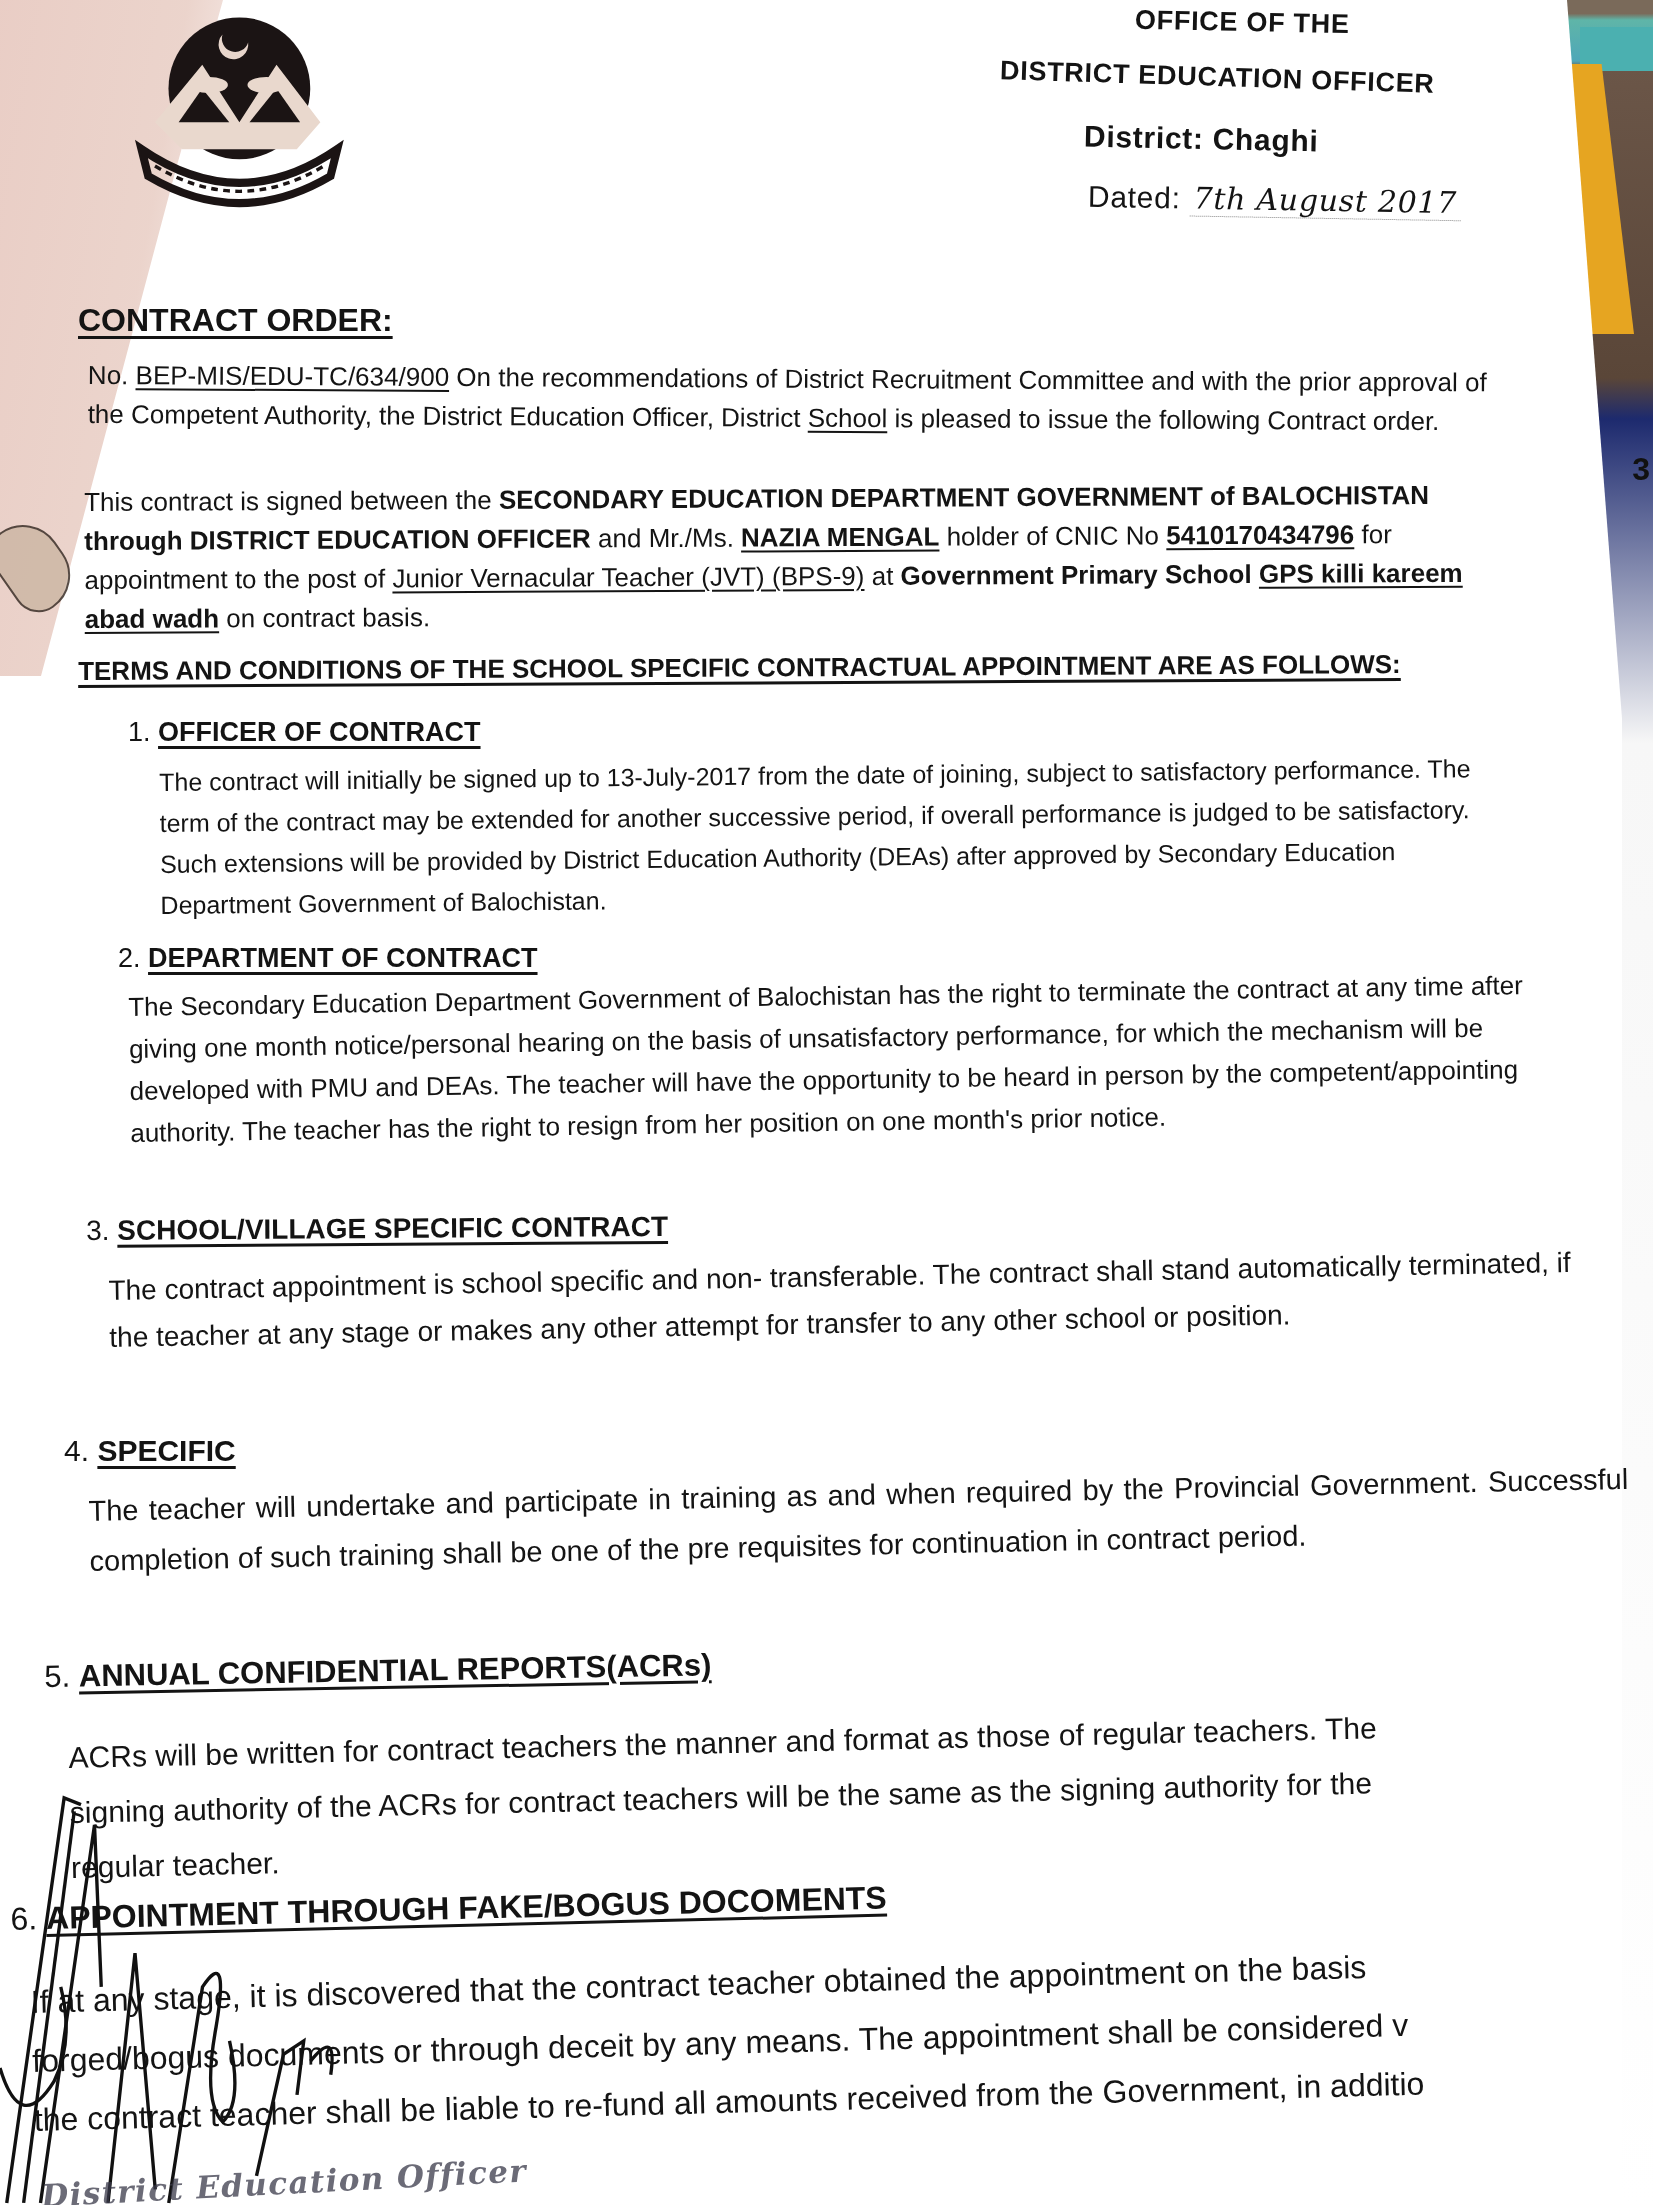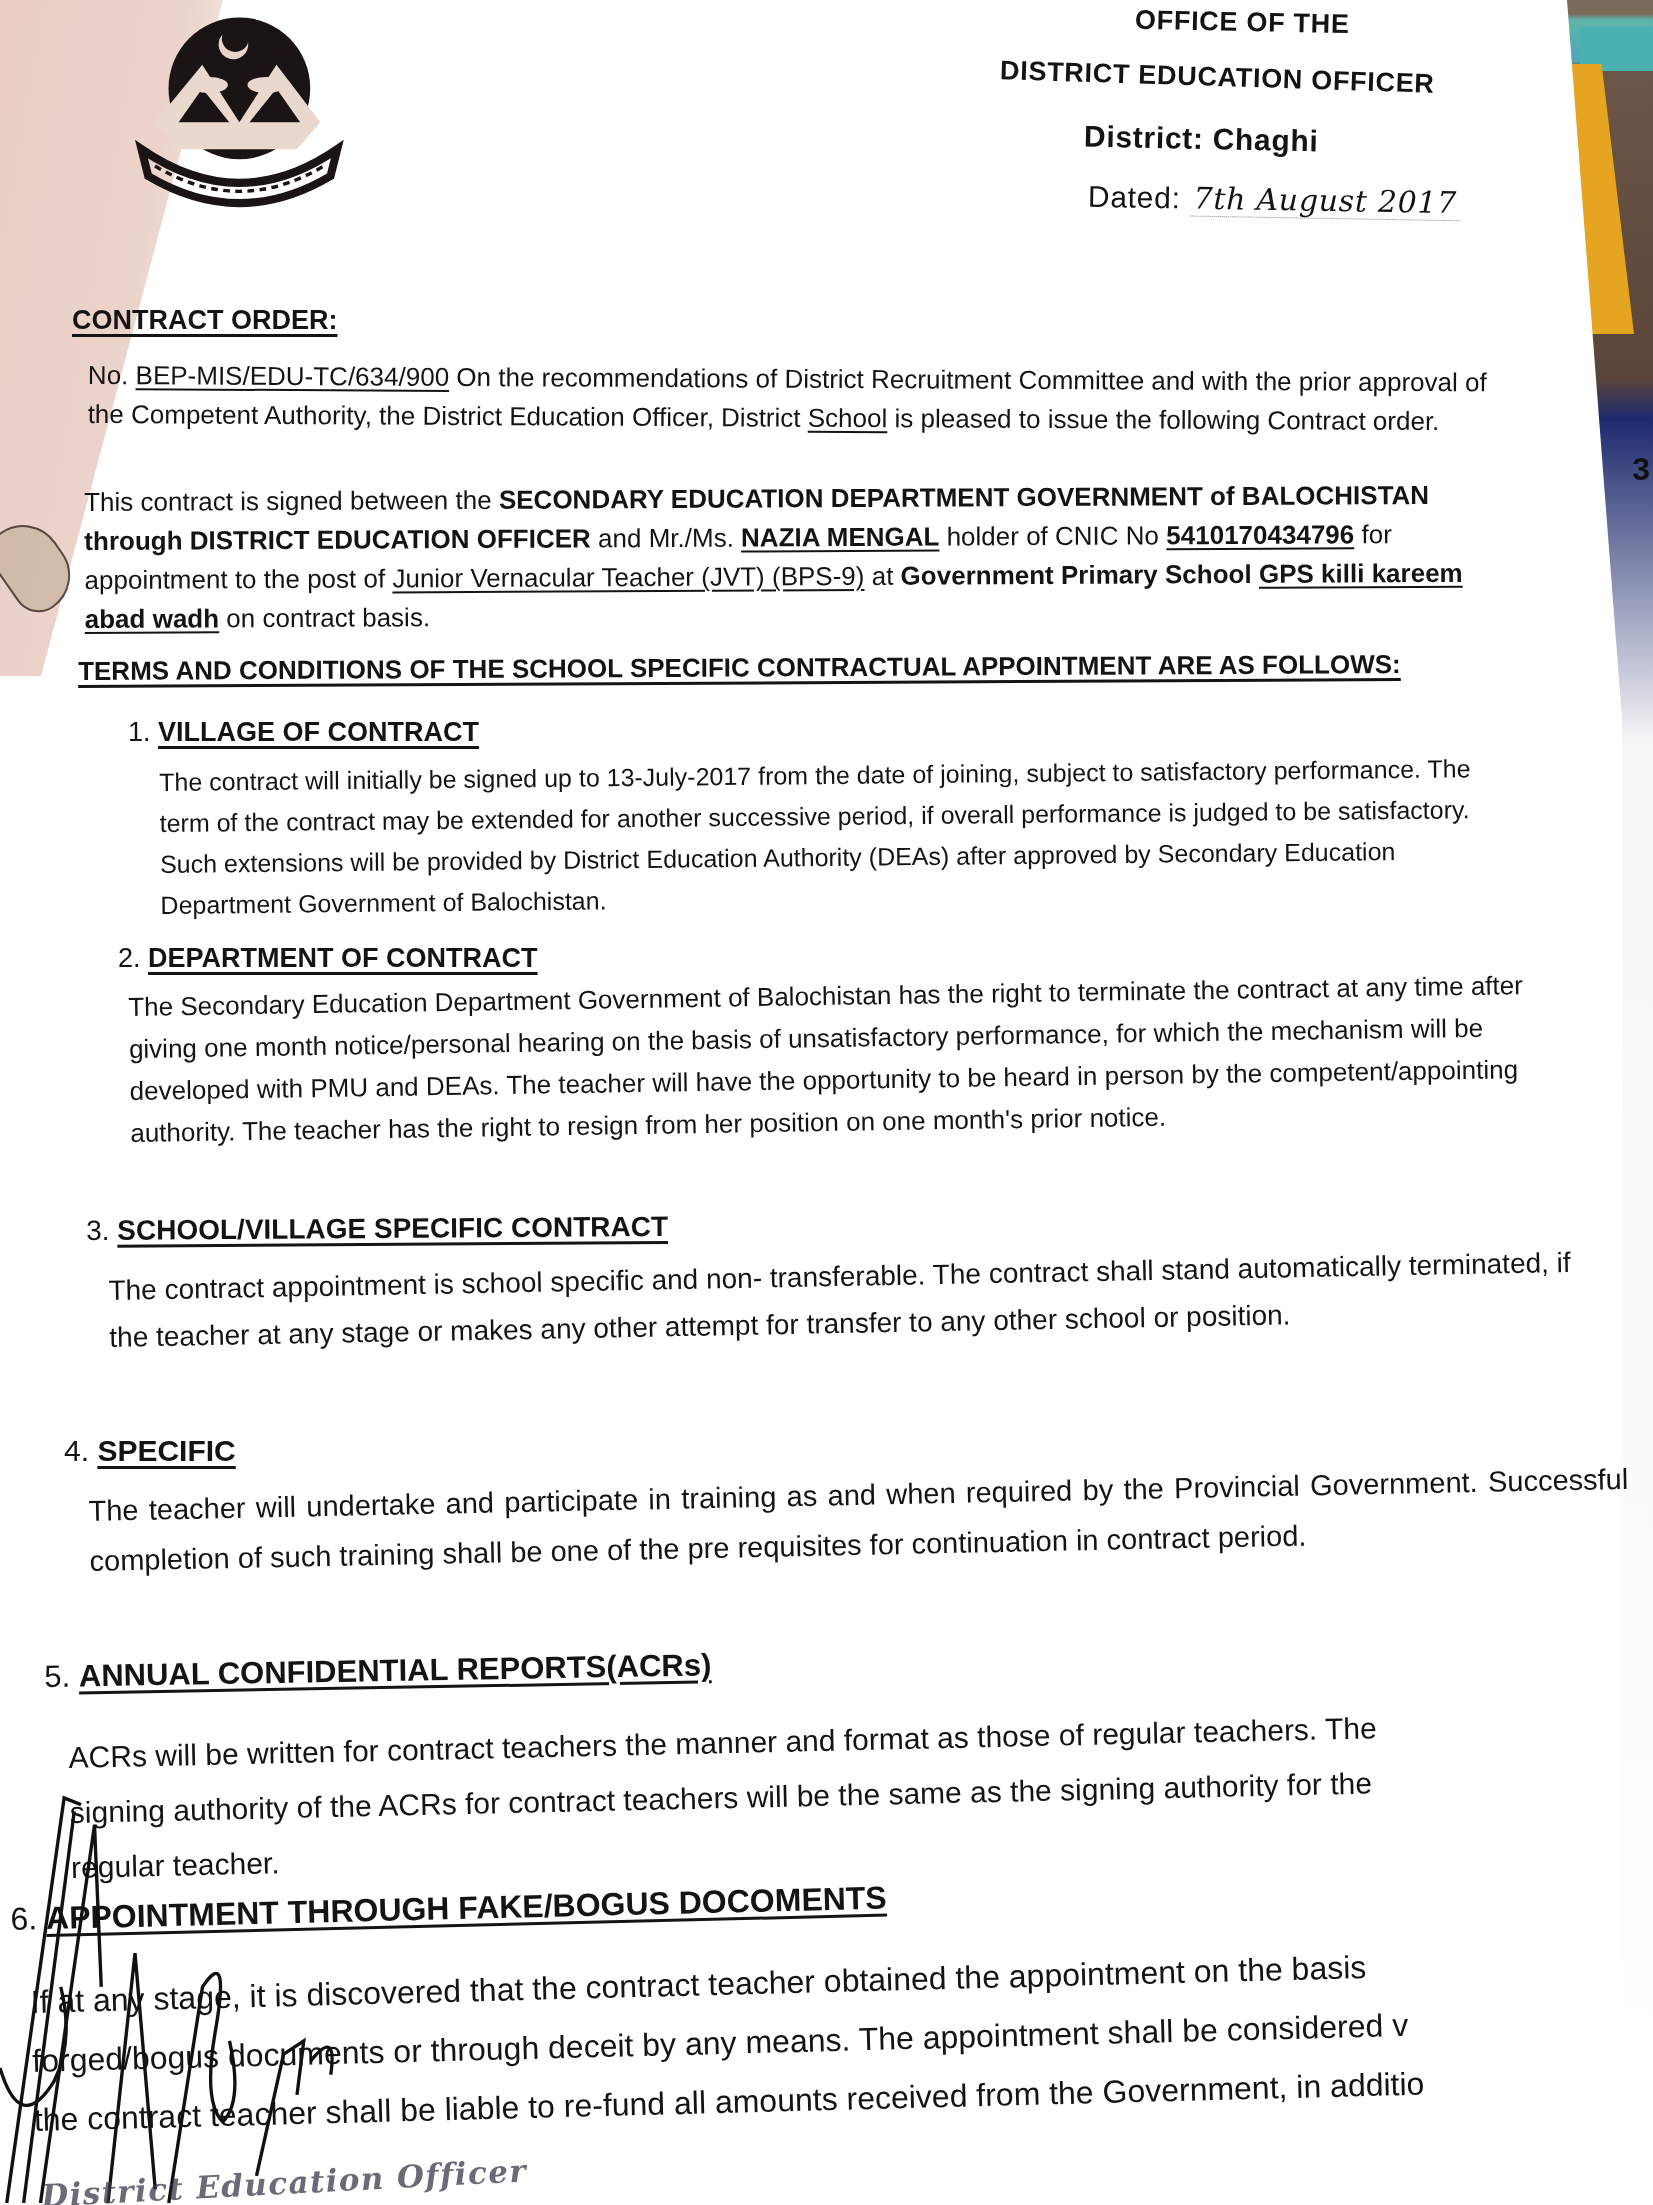--- a/index.html
+++ b/index.html
@@ -56,21 +56,21 @@
   .hdr-date { left: 1088px; top: 182px; font-size: 30px; font-weight: normal; transform: rotate(1deg); }
   .hdr-date .hand { font-family: "DejaVu Serif", serif; font-style: italic; border-bottom: 1.4px dotted #888; padding: 0 4px; }
 
   
   .blk { position: absolute; font-size: 26px; line-height: 39px; transform-origin: left top; }
   .u { text-decoration: underline; text-decoration-thickness: 2px; text-underline-offset: 4px; }
   .b { font-weight: bold; }
   .title { font-weight: bold; text-decoration: underline; text-decoration-thickness: 2.7px; text-underline-offset: 4.7px; }
   .narrow { font-family: "Liberation Sans Narrow", "Liberation Sans", sans-serif; }
 
-  .co-title { left: 72px; top: 301px; font-size: 27px; }
+  .co-title { left: 78px; top: 301px; font-size: 32px; }
   .ref-para { left: 88px; top: 356px; width: 1399px; font-size: 26px; transform: rotate(0.3deg); }
   .sign-para { left: 84px; top: 483px; width: 1405px; font-size: 26px; transform: rotate(-0.3deg); }
   .terms-head { left: 78px; top: 652px; font-size: 26px; transform: rotate(-0.3deg); }
 
   .sec-head { font-size: 27px; }
   .s1-head { left: 128px; top: 713px; }
   .s1-body { left: 159px; top: 762px; width: 1358px; font-size: 25px; line-height: 41px; transform: rotate(-0.6deg); }
   .s2-head { left: 118px; top: 939px; }
   .s2-body { left: 128px; top: 986px; width: 1439px; font-size: 26px; line-height: 42px; transform: rotate(-0.9deg); }
   .s3-head { left: 86px; top: 1211px; font-size: 28px; transform: rotate(-0.4deg); }
@@ -130,21 +130,21 @@
 </div>
 
 <div class="blk sign-para narrow">
   <span>This contract is signed between the </span><span class="b">SECONDARY EDUCATION DEPARTMENT GOVERNMENT of BALOCHISTAN through DISTRICT EDUCATION OFFICER</span><span> and Mr./Ms. </span><span class="b u">NAZIA MENGAL</span><span> holder of CNIC No </span><span class="b u">5410170434796</span><span> for appointment to the post of </span><span class="u">Junior Vernacular Teacher (JVT) (BPS-9)</span><span> at </span><span class="b">Government Primary School </span><span class="b u">GPS killi kareem abad wadh</span><span> on contract basis.</span>
 </div>
 
 <div class="blk terms-head title narrow">TERMS AND CONDITIONS OF THE SCHOOL SPECIFIC CONTRACTUAL APPOINTMENT ARE AS FOLLOWS:</div>
 
 <div class="blk s1-head sec-head narrow">
   <span>1.</span>
-  <span class="title">VILLAGE OF CONTRACT</span>
+  <span class="title">OFFICER OF CONTRACT</span>
 </div>
 <div class="blk s1-body narrow">The contract will initially be signed up to 13-July-2017 from the date of joining, subject to satisfactory performance. The term of the contract may be extended for another successive period, if overall performance is judged to be satisfactory. Such extensions will be provided by District Education Authority (DEAs) after approved by Secondary Education Department Government of Balochistan.</div>
 
 <div class="blk s2-head sec-head narrow">
   <span>2.</span>
   <span class="title">DEPARTMENT OF CONTRACT</span>
 </div>
 <div class="blk s2-body narrow">The Secondary Education Department Government of Balochistan has the right to terminate the contract at any time after giving one month notice/personal hearing on the basis of unsatisfactory performance, for which the mechanism will be developed with PMU and DEAs.  The teacher will have the opportunity to be heard in person by the competent/appointing authority. The teacher has the right to resign from her position on one month's prior notice.</div>
 
 <div class="blk s3-head narrow">

